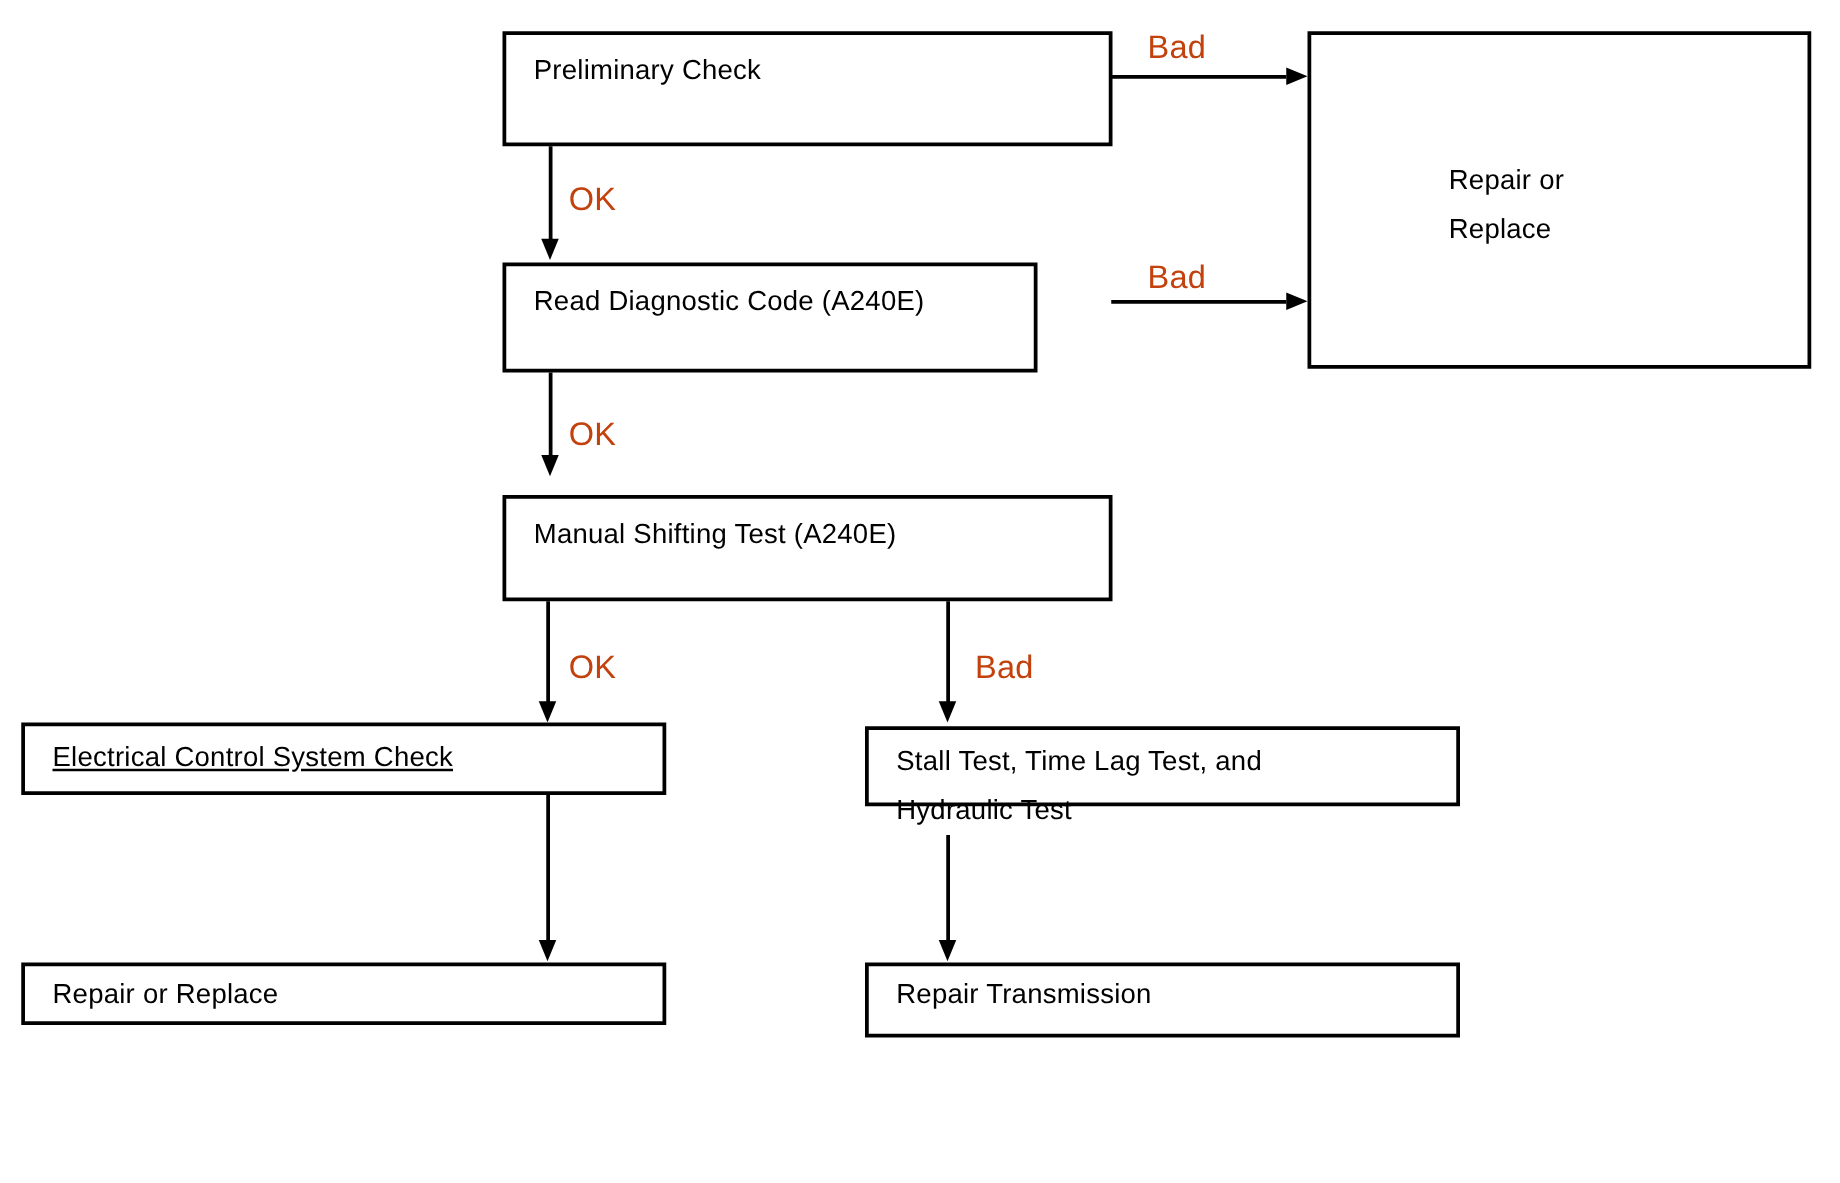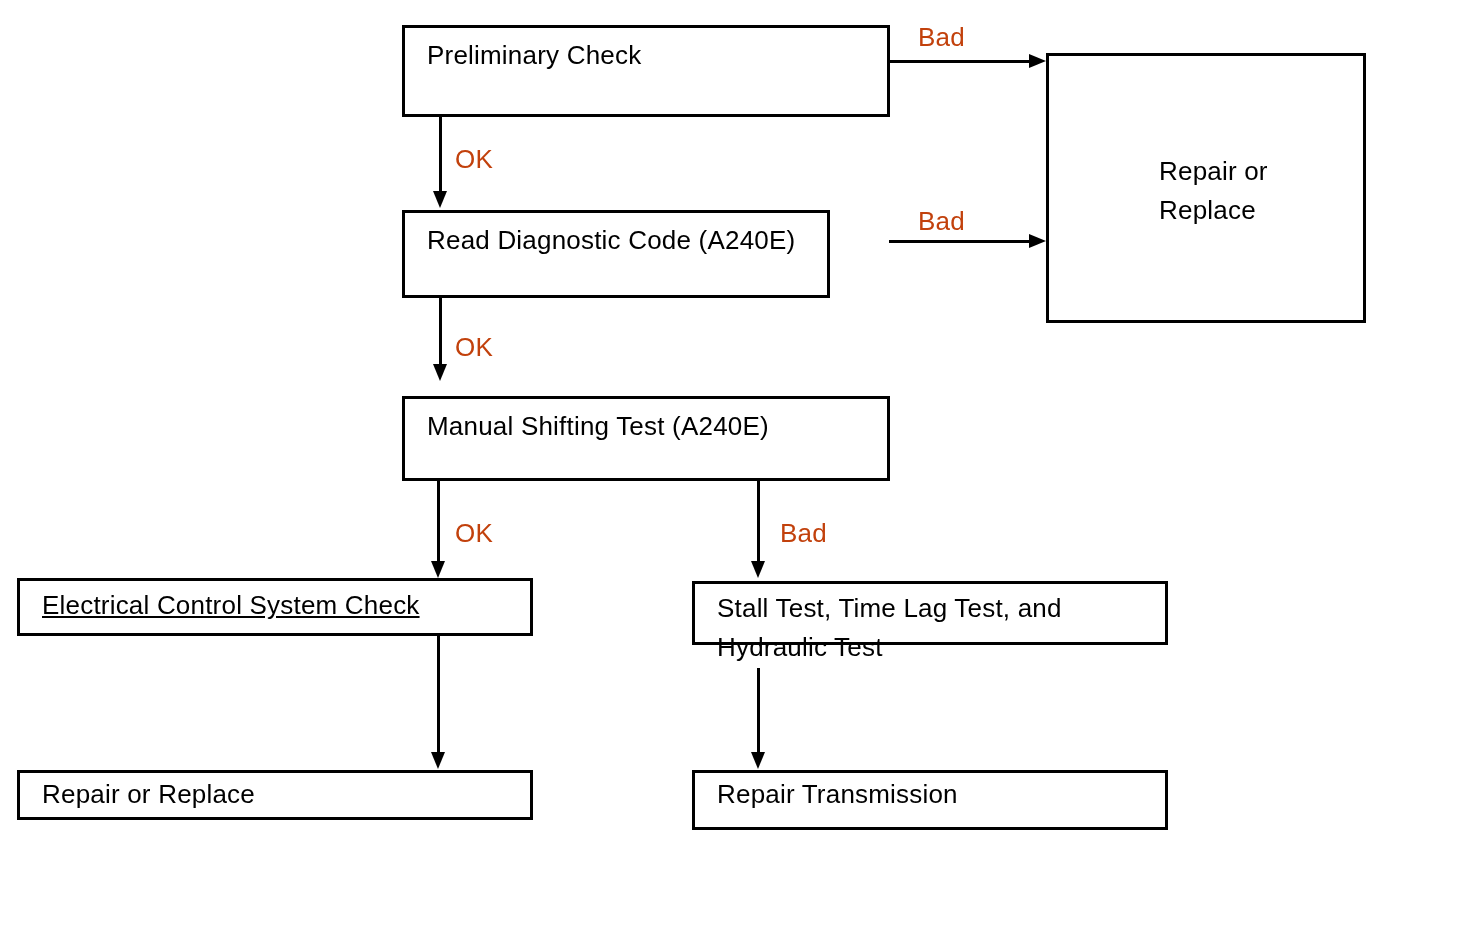--- a/index.html
+++ b/index.html
@@ -21,21 +21,21 @@
   .node {
     position: absolute;
     box-sizing: border-box;
     border: 3px solid #000000;
     background: #ffffff;
   }
   .node .label {
     position: absolute;
     left: 22px;
     top: 8px;
-    font-size: 26px;
+    font-size: 22px;
     line-height: 39px;
     letter-spacing: 0.2px;
     white-space: pre-line;
     color: #000000;
   }
   .node.centerish .label {
     left: 110px;
     top: 96px;
   }
   .edge-label {
@@ -99,21 +99,21 @@
   <div class="edge-label" style="left:918px; top:206px;">Bad</div>
 
   <div class="vline" style="left:439px; top:298px; height:68px;"></div>
   <div class="arrow-down" style="left:433px; top:364px;"></div>
   <div class="edge-label" style="left:455px; top:332px;">OK</div>
 
   <div class="node" style="left:402px; top:396px; width:488px; height:85px;">
     <div class="label">Manual Shifting Test (A240E)</div>
   </div>
 
-  <div class="node centerish" style="left:1046px; top:25px; width:320px; height:270px;margin-top:28px;">
+  <div class="node centerish" style="left:1046px; top:25px; width:403px; height:270px;">
     <div class="label">Repair or
 Replace</div>
   </div>
 
   <div class="vline" style="left:437px; top:481px; height:82px;"></div>
   <div class="arrow-down" style="left:431px; top:561px;"></div>
   <div class="edge-label" style="left:455px; top:518px;">OK</div>
 
   <div class="vline" style="left:757px; top:481px; height:82px;"></div>
   <div class="arrow-down" style="left:751px; top:561px;"></div>

